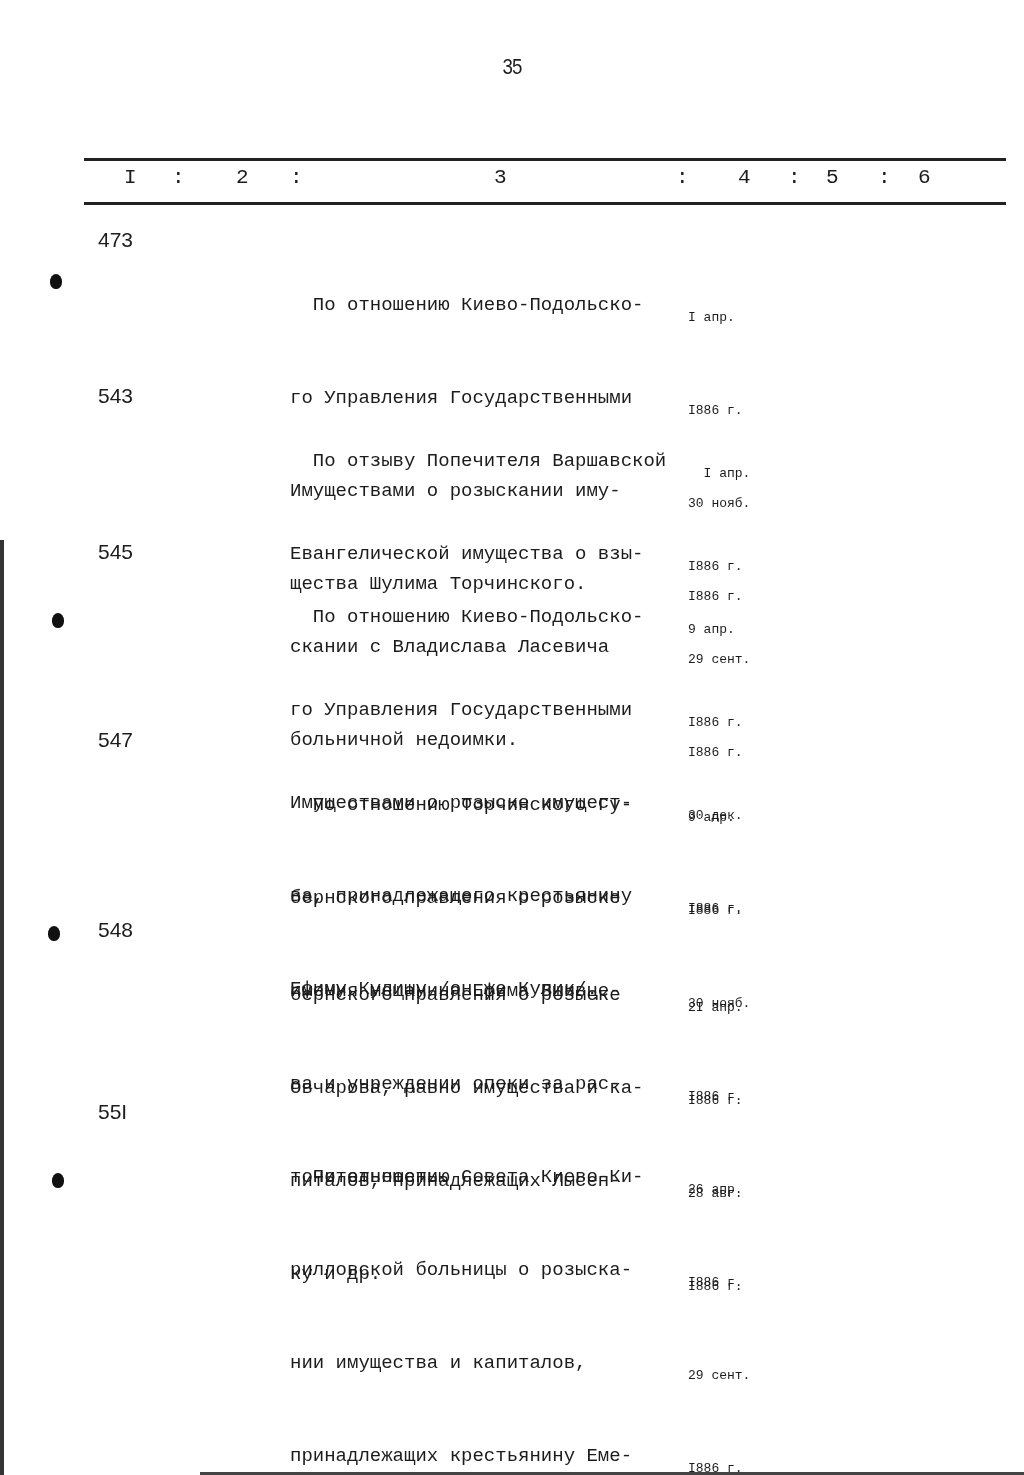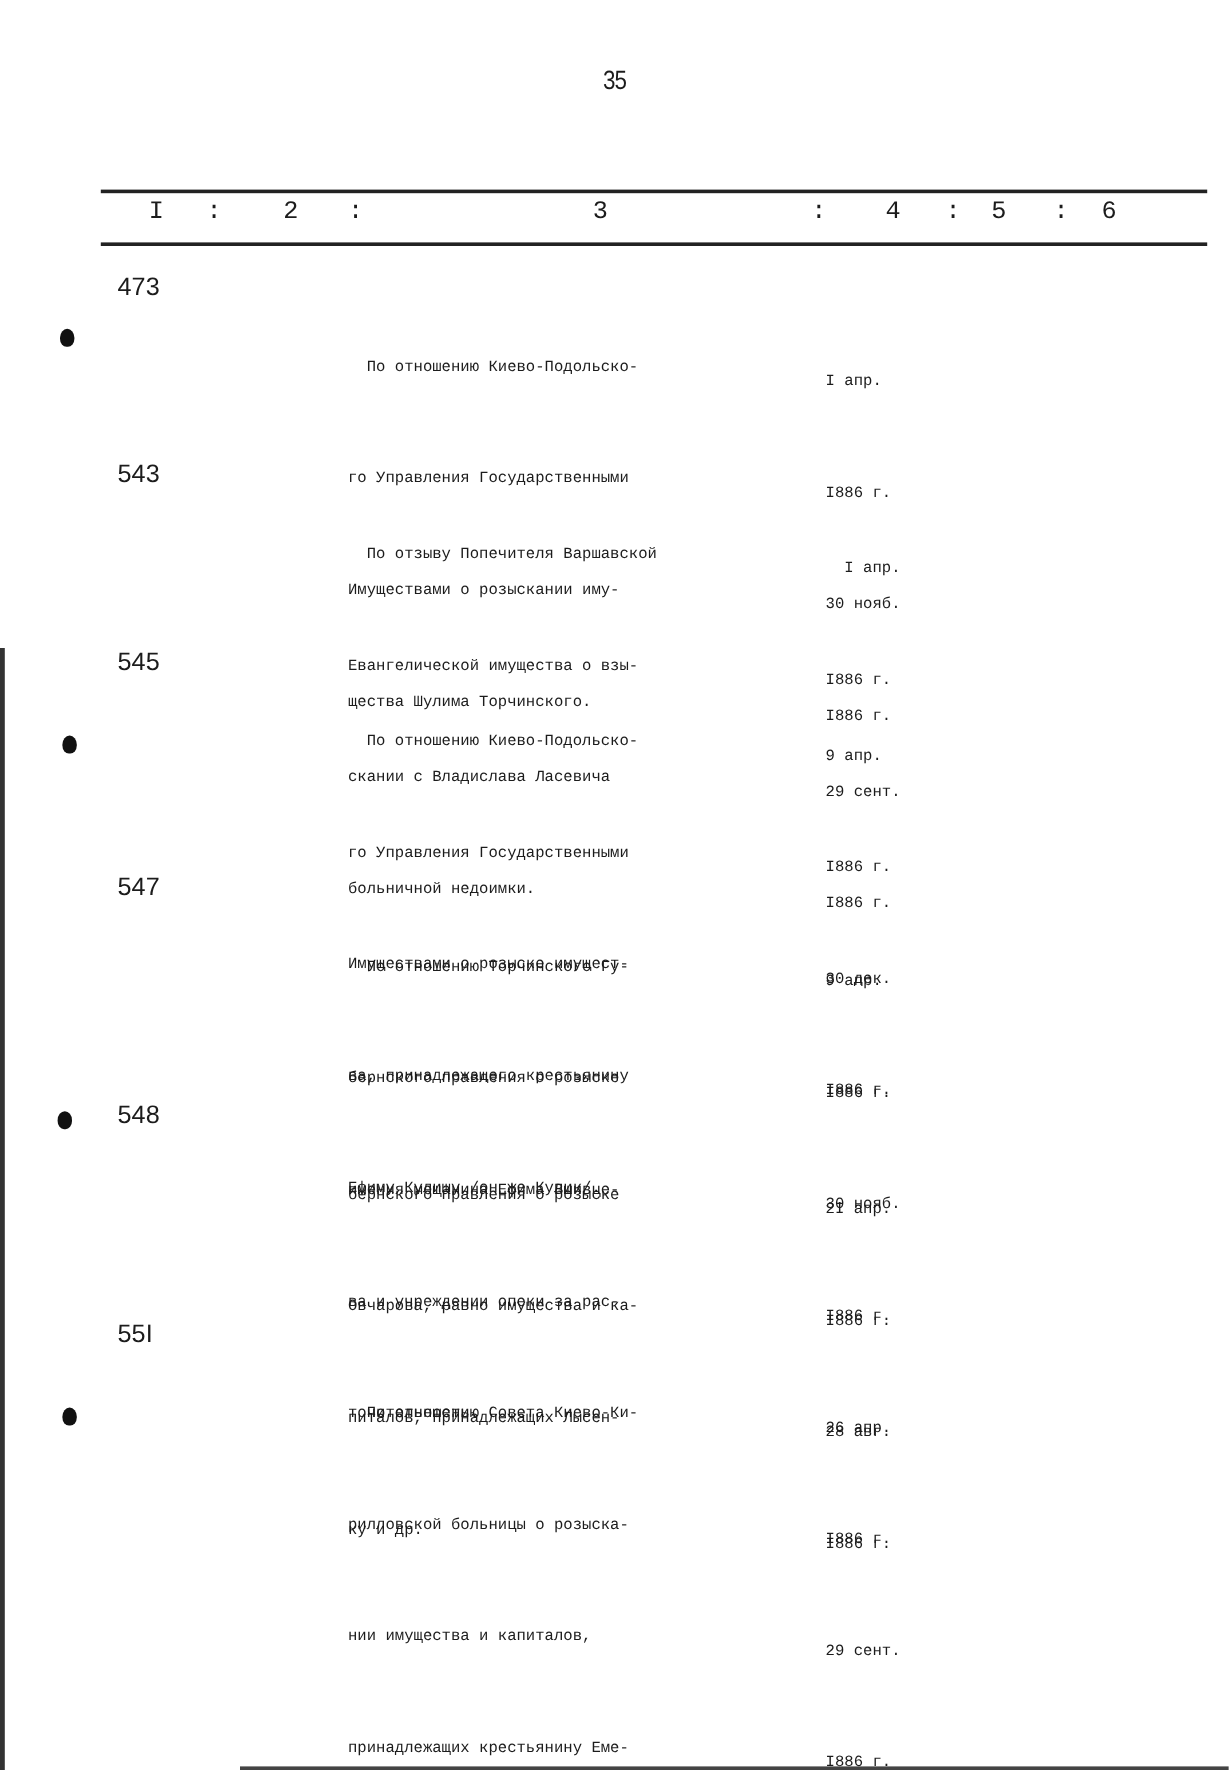--- a/index.html
+++ b/index.html
@@ -23,21 +23,21 @@
       font-size: 21px; font-family: "Liberation Mono", monospace;
     }
     .header-row span { position: absolute; top: 0; }
     .entry { position: absolute; left: 0; width: 1024px; }
     .entry-number {
       position: absolute; left: 98px; top: 0;
       font-family: "Liberation Sans", sans-serif; font-size: 21px;
     }
     .entry-text {
       position: absolute; left: 290px; top: 0; width: 400px;
-      font-family: "Liberation Mono", monospace; font-size: 13px; line-height: 31px;
+      font-family: "Liberation Mono", monospace; font-size: 19px; line-height: 31px;
       white-space: pre;
     }
     .entry-dates {
       position: absolute; left: 688px; top: 12px;
       font-family: "Liberation Mono", monospace; font-size: 13px; line-height: 31px;
       white-space: pre;
     }
     .line { display: block; height: 31px; }
     .punch-hole {
       position: absolute; width: 12px; height: 15px; background: #111;

